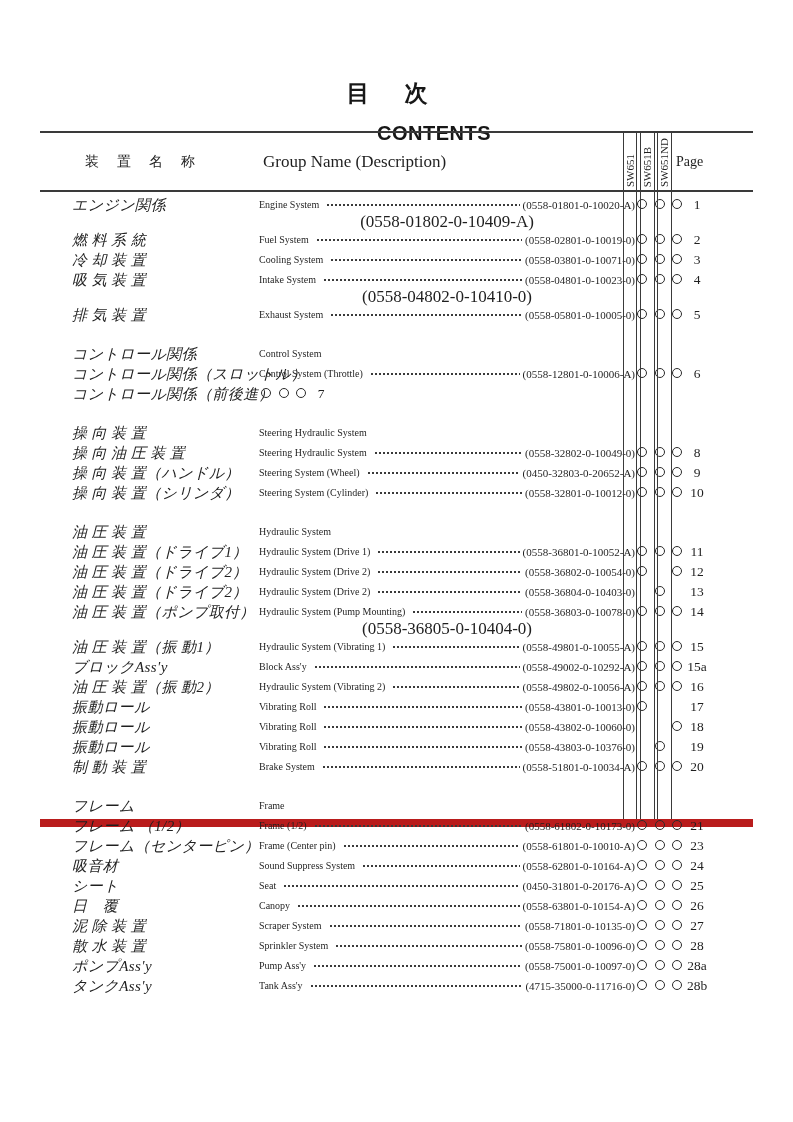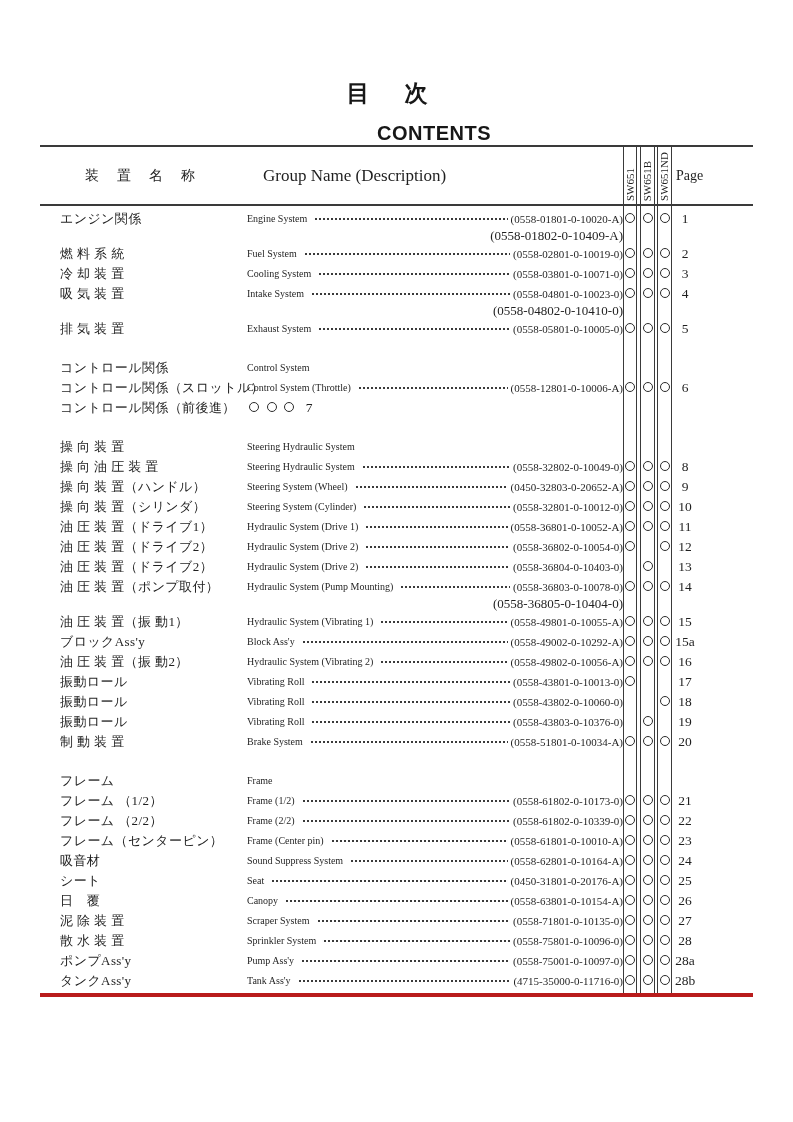--- a/index.html
+++ b/index.html
@@ -12,22 +12,22 @@
     position:absolute;top:78px;left:0;width:780px;text-align:center;
     font-family:"DejaVu Sans","Liberation Sans",sans-serif;
     font-weight:bold;font-size:23px;letter-spacing:6px;color:#171717;
   }
   .title-en{
     position:absolute;top:122px;left:0;width:780px;text-align:center;
     font-family:"Liberation Sans","DejaVu Sans",sans-serif;
     font-weight:bold;font-size:20px;letter-spacing:0.5px;color:#171717;padding-left:44px;
   }
   .toc-table{
-    position:absolute;left:40px;top:145px;width:713px;height:852px;
-    border-top:2px solid #3a3a3a;border-bottom:4px solid #b91c1c;
+    position:absolute;left:40px;top:131px;width:713px;height:696px;
+    border-top:2px solid #3a3a3a;border-bottom:8px solid #b91c1c;
     box-sizing:border-box;
   }
   
   .vstrip{position:absolute;top:0;bottom:0;border-left:1px solid #3a3a3a;border-right:1px solid #3a3a3a;}
   .vstrip.c1{left:583px;width:12px;}
   .vstrip.c2{left:600px;width:13px;}
   .vstrip.c3{left:617px;width:13px;}
   .thead{position:relative;height:57px;border-bottom:2px solid #3a3a3a;}
   .jp-header{
     position:absolute;left:45px;top:0;height:100%;display:flex;align-items:center;
@@ -46,33 +46,33 @@
   .model-label.m2{left:601px;}
   .model-label.m3{left:618px;}
   .page-header{
     position:absolute;left:636px;top:0;height:100%;display:flex;align-items:center;
     font-size:14px;
   }
   .rows{padding-top:3px;}
   .row{display:flex;align-items:flex-start;min-height:20px;}
   .row.section-start{margin-top:19px;}
   .jp-cell{
-    width:187px;margin-left:20px;font-size:13px;line-height:20px;
-    letter-spacing:0.4px;white-space:nowrap;flex:none;
+    width:187px;margin-left:32px;font-size:15px;line-height:20px;
+    letter-spacing:0.4px;white-space:nowrap;flex:none;font-style:italic;
   }
   .en-block{width:376px;flex:none;}
   .line1{display:flex;height:20px;}
   .en-name{font-size:10px;line-height:20px;white-space:nowrap;}
   .leader{
     flex:1;margin:0 3px 0 6px;
     background-image:radial-gradient(circle,#3a3a3a 1px,rgba(0,0,0,0) 1.2px);
     background-size:4px 20px;background-repeat:repeat-x;background-position:1px 0;
   }
   .part-number{font-size:11px;line-height:20px;white-space:nowrap;}
-  .line2{height:15px;text-align:right;font-size:13px;line-height:14px;white-space:nowrap;}
+  .line2{height:15px;text-align:center;font-size:17px;line-height:14px;white-space:nowrap;}
   .marks{width:49px;display:flex;flex:none;}
   .mark-cell{width:14px;height:20px;display:flex;justify-content:center;flex:none;}
   .mark-cell.g1{margin-left:3px;width:15px;}
   .mark-cell.g2{margin-left:2px;width:15px;}
   .circle-mark{
     width:10px;height:10px;border:1px solid #2b2b2b;border-radius:50%;
     margin-top:4px;box-sizing:border-box;background:transparent;
   }
   .page-cell{
     width:26px;flex:none;text-align:center;font-size:13.5px;line-height:20px;
@@ -336,302 +336,294 @@
           </div>
           <div class="mark-cell g1">
             <span class="circle-mark"></span>
           </div>
           <div class="mark-cell g2">
             <span class="circle-mark"></span>
           </div>
         </div>
         <div class="page-cell">10</div>
       </div>
-      <div class="row">
-        <div class="jp-cell">油 圧 装 置（ドライブ1）</div>
-        <div class="en-block">
-          <div class="line1">
-            <span class="en-name">Hydraulic System (Drive 1)</span>
-            <span class="leader"></span>
-            <span class="part-number">(0558-36801-0-10052-A)</span>
-          </div>
-        </div>
-        <div class="marks">
-          <div class="mark-cell">
-            <span class="circle-mark"></span>
-          </div>
-          <div class="mark-cell g1">
-            <span class="circle-mark"></span>
-          </div>
-          <div class="mark-cell g2">
-            <span class="circle-mark"></span>
-          </div>
-        </div>
-        <div class="page-cell">11</div>
-      </div>
-      <div class="row">
-        <div class="jp-cell">油 圧 装 置（ドライブ2）</div>
-        <div class="en-block">
-          <div class="line1">
-            <span class="en-name">Hydraulic System (Drive 2)</span>
-            <span class="leader"></span>
-            <span class="part-number">(0558-36802-0-10054-0)</span>
-          </div>
-        </div>
-        <div class="marks">
-          <div class="mark-cell">
-            <span class="circle-mark"></span>
-          </div>
-          <div class="mark-cell g1"></div>
-          <div class="mark-cell g2">
-            <span class="circle-mark"></span>
-          </div>
-        </div>
-        <div class="page-cell">12</div>
-      </div>
-      <div class="row">
-        <div class="jp-cell">油 圧 装 置（ドライブ2）</div>
-        <div class="en-block">
-          <div class="line1">
-            <span class="en-name">Hydraulic System (Drive 2)</span>
-            <span class="leader"></span>
-            <span class="part-number">(0558-36804-0-10403-0)</span>
-          </div>
-        </div>
-        <div class="marks">
-          <div class="mark-cell"></div>
-          <div class="mark-cell g1">
-            <span class="circle-mark"></span>
-          </div>
-          <div class="mark-cell g2"></div>
-        </div>
-        <div class="page-cell">13</div>
-      </div>
-      <div class="row">
-        <div class="jp-cell">油 圧 装 置（ポンプ取付）</div>
-        <div class="en-block">
-          <div class="line1">
-            <span class="en-name">Hydraulic System (Pump Mounting)</span>
-            <span class="leader"></span>
-            <span class="part-number">(0558-36803-0-10078-0)</span>
-          </div>
-          <div class="line2">(0558-36805-0-10404-0)</div>
-        </div>
-        <div class="marks">
-          <div class="mark-cell">
-            <span class="circle-mark"></span>
-          </div>
-          <div class="mark-cell g1">
-            <span class="circle-mark"></span>
-          </div>
-          <div class="mark-cell g2">
-            <span class="circle-mark"></span>
-          </div>
-        </div>
-        <div class="page-cell">14</div>
-      </div>
-      <div class="row">
-        <div class="jp-cell">油 圧 装 置（振 動1）</div>
-        <div class="en-block">
-          <div class="line1">
-            <span class="en-name">Hydraulic System (Vibrating 1)</span>
-            <span class="leader"></span>
-            <span class="part-number">(0558-49801-0-10055-A)</span>
-          </div>
-        </div>
-        <div class="marks">
-          <div class="mark-cell">
-            <span class="circle-mark"></span>
-          </div>
-          <div class="mark-cell g1">
-            <span class="circle-mark"></span>
-          </div>
-          <div class="mark-cell g2">
-            <span class="circle-mark"></span>
-          </div>
-        </div>
-        <div class="page-cell">15</div>
-      </div>
-      <div class="row">
-        <div class="jp-cell">ブロックAss'y</div>
-        <div class="en-block">
-          <div class="line1">
-            <span class="en-name">Block Ass'y</span>
-            <span class="leader"></span>
-            <span class="part-number">(0558-49002-0-10292-A)</span>
-          </div>
-        </div>
-        <div class="marks">
-          <div class="mark-cell">
-            <span class="circle-mark"></span>
-          </div>
-          <div class="mark-cell g1">
-            <span class="circle-mark"></span>
-          </div>
-          <div class="mark-cell g2">
-            <span class="circle-mark"></span>
-          </div>
-        </div>
-        <div class="page-cell">15a</div>
-      </div>
-      <div class="row">
-        <div class="jp-cell">油 圧 装 置（振 動2）</div>
-        <div class="en-block">
-          <div class="line1">
-            <span class="en-name">Hydraulic System (Vibrating 2)</span>
-            <span class="leader"></span>
-            <span class="part-number">(0558-49802-0-10056-A)</span>
-          </div>
-        </div>
-        <div class="marks">
-          <div class="mark-cell">
-            <span class="circle-mark"></span>
-          </div>
-          <div class="mark-cell g1">
-            <span class="circle-mark"></span>
-          </div>
-          <div class="mark-cell g2">
-            <span class="circle-mark"></span>
-          </div>
-        </div>
-        <div class="page-cell">16</div>
-      </div>
-      <div class="row">
-        <div class="jp-cell">振動ロール</div>
-        <div class="en-block">
-          <div class="line1">
-            <span class="en-name">Vibrating Roll</span>
-            <span class="leader"></span>
-            <span class="part-number">(0558-43801-0-10013-0)</span>
-          </div>
-        </div>
-        <div class="marks">
-          <div class="mark-cell">
-            <span class="circle-mark"></span>
-          </div>
-          <div class="mark-cell g1"></div>
-          <div class="mark-cell g2"></div>
-        </div>
-        <div class="page-cell">17</div>
-      </div>
-      <div class="row">
-        <div class="jp-cell">振動ロール</div>
-        <div class="en-block">
-          <div class="line1">
-            <span class="en-name">Vibrating Roll</span>
-            <span class="leader"></span>
-            <span class="part-number">(0558-43802-0-10060-0)</span>
-          </div>
-        </div>
-        <div class="marks">
-          <div class="mark-cell"></div>
-          <div class="mark-cell g1"></div>
-          <div class="mark-cell g2">
-            <span class="circle-mark"></span>
-          </div>
-        </div>
-        <div class="page-cell">18</div>
-      </div>
-      <div class="row">
-        <div class="jp-cell">振動ロール</div>
-        <div class="en-block">
-          <div class="line1">
-            <span class="en-name">Vibrating Roll</span>
-            <span class="leader"></span>
-            <span class="part-number">(0558-43803-0-10376-0)</span>
-          </div>
-        </div>
-        <div class="marks">
-          <div class="mark-cell"></div>
-          <div class="mark-cell g1">
-            <span class="circle-mark"></span>
-          </div>
-          <div class="mark-cell g2"></div>
-        </div>
-        <div class="page-cell">19</div>
-      </div>
-      <div class="row">
-        <div class="jp-cell">制 動 装 置</div>
-        <div class="en-block">
-          <div class="line1">
-            <span class="en-name">Brake System</span>
-            <span class="leader"></span>
-            <span class="part-number">(0558-51801-0-10034-A)</span>
-          </div>
-        </div>
-        <div class="marks">
-          <div class="mark-cell">
-            <span class="circle-mark"></span>
-          </div>
-          <div class="mark-cell g1">
-            <span class="circle-mark"></span>
-          </div>
-          <div class="mark-cell g2">
-            <span class="circle-mark"></span>
-          </div>
-        </div>
-        <div class="page-cell">20</div>
-      </div>
       <div class="row section-start">
-        <div class="jp-cell">フレーム</div>
-        <div class="en-block">
-          <div class="line1">
-            <span class="en-name">Frame</span>
+        <div class="jp-cell">油 圧 装 置</div>
+        <div class="en-block">
+          <div class="line1">
+            <span class="en-name">Hydraulic System</span>
           </div>
         </div>
         <div class="marks">
           <div class="mark-cell"></div>
           <div class="mark-cell g1"></div>
           <div class="mark-cell g2"></div>
         </div>
         <div class="page-cell"></div>
       </div>
       <div class="row">
+        <div class="jp-cell">油 圧 装 置（ドライブ1）</div>
+        <div class="en-block">
+          <div class="line1">
+            <span class="en-name">Hydraulic System (Drive 1)</span>
+            <span class="leader"></span>
+            <span class="part-number">(0558-36801-0-10052-A)</span>
+          </div>
+        </div>
+        <div class="marks">
+          <div class="mark-cell">
+            <span class="circle-mark"></span>
+          </div>
+          <div class="mark-cell g1">
+            <span class="circle-mark"></span>
+          </div>
+          <div class="mark-cell g2">
+            <span class="circle-mark"></span>
+          </div>
+        </div>
+        <div class="page-cell">11</div>
+      </div>
+      <div class="row">
+        <div class="jp-cell">油 圧 装 置（ドライブ2）</div>
+        <div class="en-block">
+          <div class="line1">
+            <span class="en-name">Hydraulic System (Drive 2)</span>
+            <span class="leader"></span>
+            <span class="part-number">(0558-36802-0-10054-0)</span>
+          </div>
+        </div>
+        <div class="marks">
+          <div class="mark-cell">
+            <span class="circle-mark"></span>
+          </div>
+          <div class="mark-cell g1"></div>
+          <div class="mark-cell g2">
+            <span class="circle-mark"></span>
+          </div>
+        </div>
+        <div class="page-cell">12</div>
+      </div>
+      <div class="row">
+        <div class="jp-cell">油 圧 装 置（ドライブ2）</div>
+        <div class="en-block">
+          <div class="line1">
+            <span class="en-name">Hydraulic System (Drive 2)</span>
+            <span class="leader"></span>
+            <span class="part-number">(0558-36804-0-10403-0)</span>
+          </div>
+        </div>
+        <div class="marks">
+          <div class="mark-cell"></div>
+          <div class="mark-cell g1">
+            <span class="circle-mark"></span>
+          </div>
+          <div class="mark-cell g2"></div>
+        </div>
+        <div class="page-cell">13</div>
+      </div>
+      <div class="row">
+        <div class="jp-cell">油 圧 装 置（ポンプ取付）</div>
+        <div class="en-block">
+          <div class="line1">
+            <span class="en-name">Hydraulic System (Pump Mounting)</span>
+            <span class="leader"></span>
+            <span class="part-number">(0558-36803-0-10078-0)</span>
+          </div>
+          <div class="line2">(0558-36805-0-10404-0)</div>
+        </div>
+        <div class="marks">
+          <div class="mark-cell">
+            <span class="circle-mark"></span>
+          </div>
+          <div class="mark-cell g1">
+            <span class="circle-mark"></span>
+          </div>
+          <div class="mark-cell g2">
+            <span class="circle-mark"></span>
+          </div>
+        </div>
+        <div class="page-cell">14</div>
+      </div>
+      <div class="row">
+        <div class="jp-cell">油 圧 装 置（振 動1）</div>
+        <div class="en-block">
+          <div class="line1">
+            <span class="en-name">Hydraulic System (Vibrating 1)</span>
+            <span class="leader"></span>
+            <span class="part-number">(0558-49801-0-10055-A)</span>
+          </div>
+        </div>
+        <div class="marks">
+          <div class="mark-cell">
+            <span class="circle-mark"></span>
+          </div>
+          <div class="mark-cell g1">
+            <span class="circle-mark"></span>
+          </div>
+          <div class="mark-cell g2">
+            <span class="circle-mark"></span>
+          </div>
+        </div>
+        <div class="page-cell">15</div>
+      </div>
+      <div class="row">
+        <div class="jp-cell">ブロックAss'y</div>
+        <div class="en-block">
+          <div class="line1">
+            <span class="en-name">Block Ass'y</span>
+            <span class="leader"></span>
+            <span class="part-number">(0558-49002-0-10292-A)</span>
+          </div>
+        </div>
+        <div class="marks">
+          <div class="mark-cell">
+            <span class="circle-mark"></span>
+          </div>
+          <div class="mark-cell g1">
+            <span class="circle-mark"></span>
+          </div>
+          <div class="mark-cell g2">
+            <span class="circle-mark"></span>
+          </div>
+        </div>
+        <div class="page-cell">15a</div>
+      </div>
+      <div class="row">
+        <div class="jp-cell">油 圧 装 置（振 動2）</div>
+        <div class="en-block">
+          <div class="line1">
+            <span class="en-name">Hydraulic System (Vibrating 2)</span>
+            <span class="leader"></span>
+            <span class="part-number">(0558-49802-0-10056-A)</span>
+          </div>
+        </div>
+        <div class="marks">
+          <div class="mark-cell">
+            <span class="circle-mark"></span>
+          </div>
+          <div class="mark-cell g1">
+            <span class="circle-mark"></span>
+          </div>
+          <div class="mark-cell g2">
+            <span class="circle-mark"></span>
+          </div>
+        </div>
+        <div class="page-cell">16</div>
+      </div>
+      <div class="row">
+        <div class="jp-cell">振動ロール</div>
+        <div class="en-block">
+          <div class="line1">
+            <span class="en-name">Vibrating Roll</span>
+            <span class="leader"></span>
+            <span class="part-number">(0558-43801-0-10013-0)</span>
+          </div>
+        </div>
+        <div class="marks">
+          <div class="mark-cell">
+            <span class="circle-mark"></span>
+          </div>
+          <div class="mark-cell g1"></div>
+          <div class="mark-cell g2"></div>
+        </div>
+        <div class="page-cell">17</div>
+      </div>
+      <div class="row">
+        <div class="jp-cell">振動ロール</div>
+        <div class="en-block">
+          <div class="line1">
+            <span class="en-name">Vibrating Roll</span>
+            <span class="leader"></span>
+            <span class="part-number">(0558-43802-0-10060-0)</span>
+          </div>
+        </div>
+        <div class="marks">
+          <div class="mark-cell"></div>
+          <div class="mark-cell g1"></div>
+          <div class="mark-cell g2">
+            <span class="circle-mark"></span>
+          </div>
+        </div>
+        <div class="page-cell">18</div>
+      </div>
+      <div class="row">
+        <div class="jp-cell">振動ロール</div>
+        <div class="en-block">
+          <div class="line1">
+            <span class="en-name">Vibrating Roll</span>
+            <span class="leader"></span>
+            <span class="part-number">(0558-43803-0-10376-0)</span>
+          </div>
+        </div>
+        <div class="marks">
+          <div class="mark-cell"></div>
+          <div class="mark-cell g1">
+            <span class="circle-mark"></span>
+          </div>
+          <div class="mark-cell g2"></div>
+        </div>
+        <div class="page-cell">19</div>
+      </div>
+      <div class="row">
+        <div class="jp-cell">制 動 装 置</div>
+        <div class="en-block">
+          <div class="line1">
+            <span class="en-name">Brake System</span>
+            <span class="leader"></span>
+            <span class="part-number">(0558-51801-0-10034-A)</span>
+          </div>
+        </div>
+        <div class="marks">
+          <div class="mark-cell">
+            <span class="circle-mark"></span>
+          </div>
+          <div class="mark-cell g1">
+            <span class="circle-mark"></span>
+          </div>
+          <div class="mark-cell g2">
+            <span class="circle-mark"></span>
+          </div>
+        </div>
+        <div class="page-cell">20</div>
+      </div>
+      <div class="row section-start">
+        <div class="jp-cell">フレーム</div>
+        <div class="en-block">
+          <div class="line1">
+            <span class="en-name">Frame</span>
+          </div>
+        </div>
+        <div class="marks">
+          <div class="mark-cell"></div>
+          <div class="mark-cell g1"></div>
+          <div class="mark-cell g2"></div>
+        </div>
+        <div class="page-cell"></div>
+      </div>
+      <div class="row">
         <div class="jp-cell">フレーム （1/2）</div>
         <div class="en-block">
           <div class="line1">
             <span class="en-name">Frame (1/2)</span>
             <span class="leader"></span>
             <span class="part-number">(0558-61802-0-10173-0)</span>
           </div>
         </div>
         <div class="marks">
           <div class="mark-cell">
             <span class="circle-mark"></span>
           </div>
           <div class="mark-cell g1">
             <span class="circle-mark"></span>
           </div>
           <div class="mark-cell g2">
             <span class="circle-mark"></span>
           </div>
         </div>
         <div class="page-cell">21</div>
-      </div>
-      <div class="row">
-        <div class="jp-cell">フレーム （2/2）</div>
-        <div class="en-block">
-          <div class="line1">
-            <span class="en-name">Frame (2/2)</span>
-            <span class="leader"></span>
-            <span class="part-number">(0558-61802-0-10339-0)</span>
-          </div>
-        </div>
-        <div class="marks">
-          <div class="mark-cell">
-            <span class="circle-mark"></span>
-          </div>
-          <div class="mark-cell g1">
-            <span class="circle-mark"></span>
-          </div>
-          <div class="mark-cell g2">
-            <span class="circle-mark"></span>
-          </div>
-        </div>
-        <div class="page-cell">22</div>
       </div>
       <div class="row">
         <div class="jp-cell">フレーム（センターピン）</div>
         <div class="en-block">
           <div class="line1">
             <span class="en-name">Frame (Center pin)</span>
             <span class="leader"></span>
             <span class="part-number">(0558-61801-0-10010-A)</span>
           </div>
         </div>

